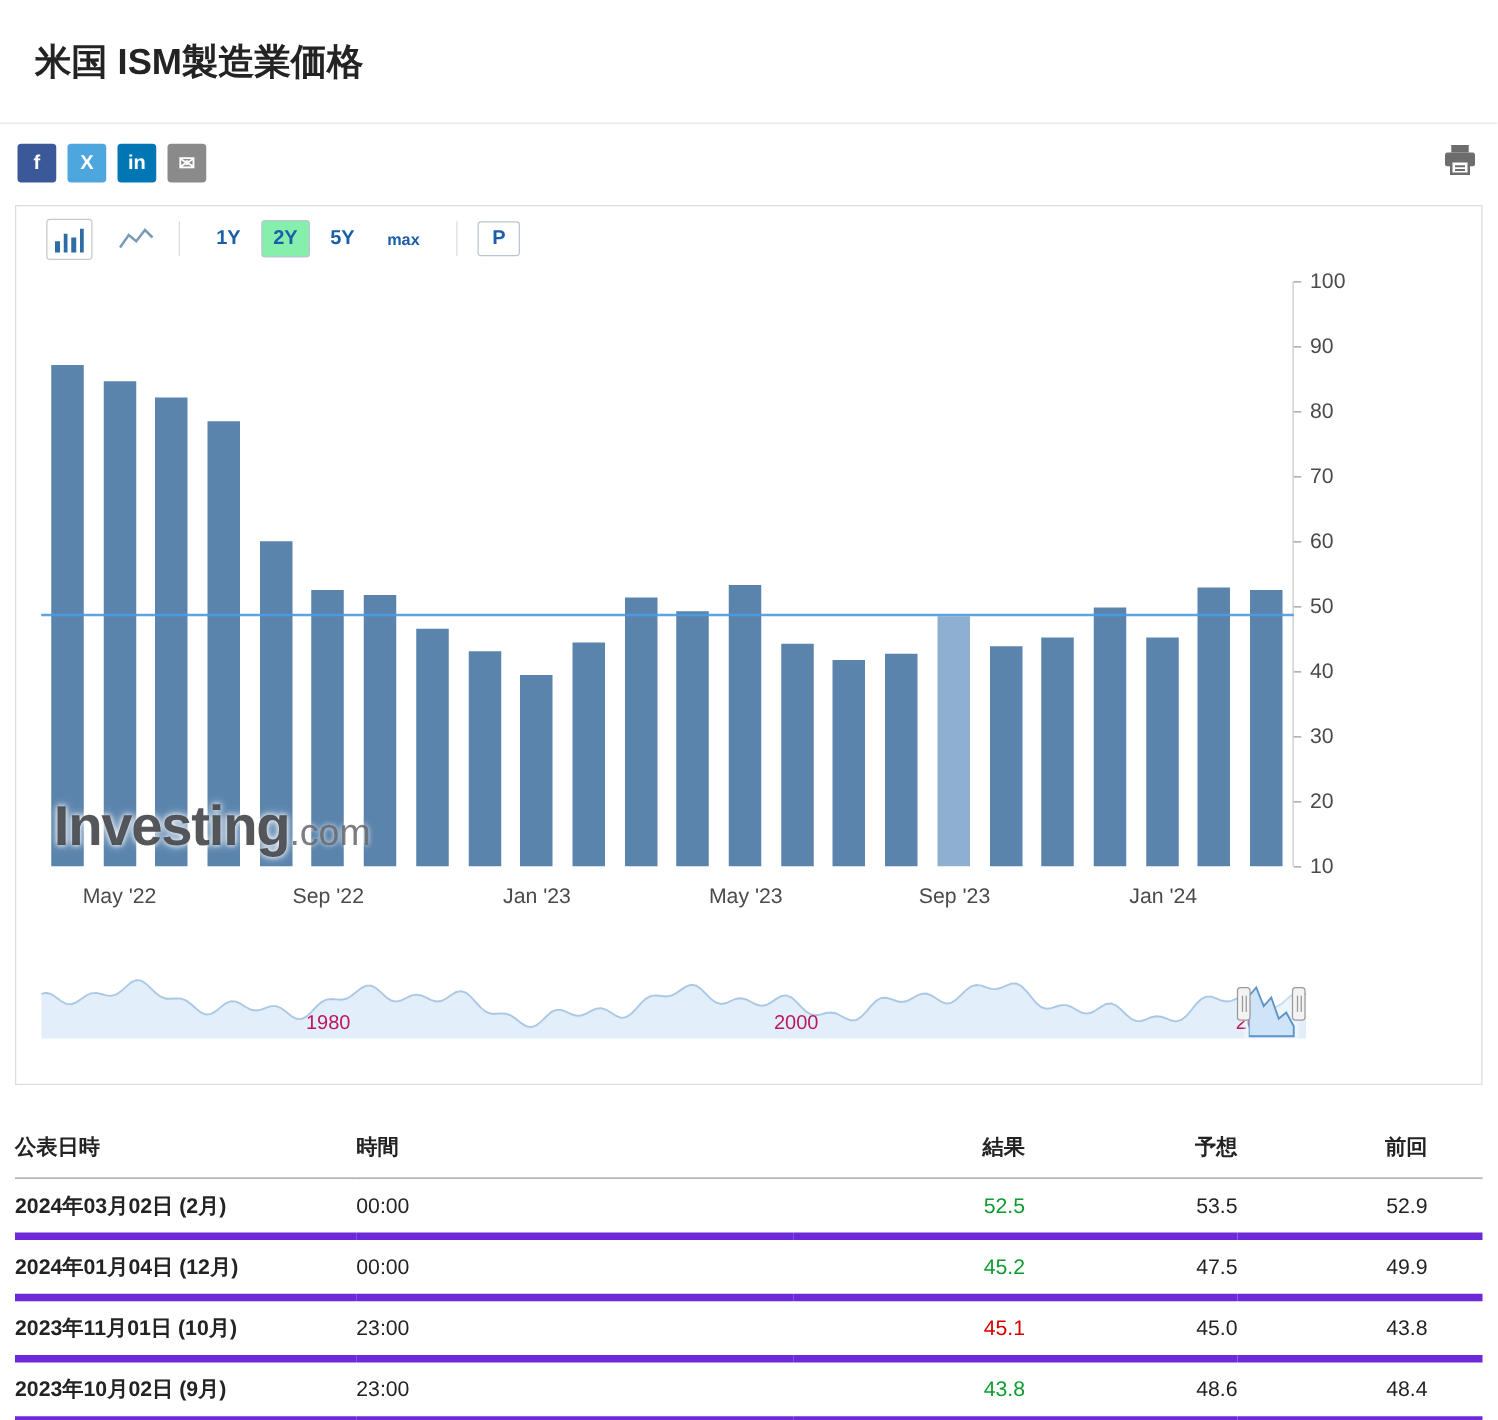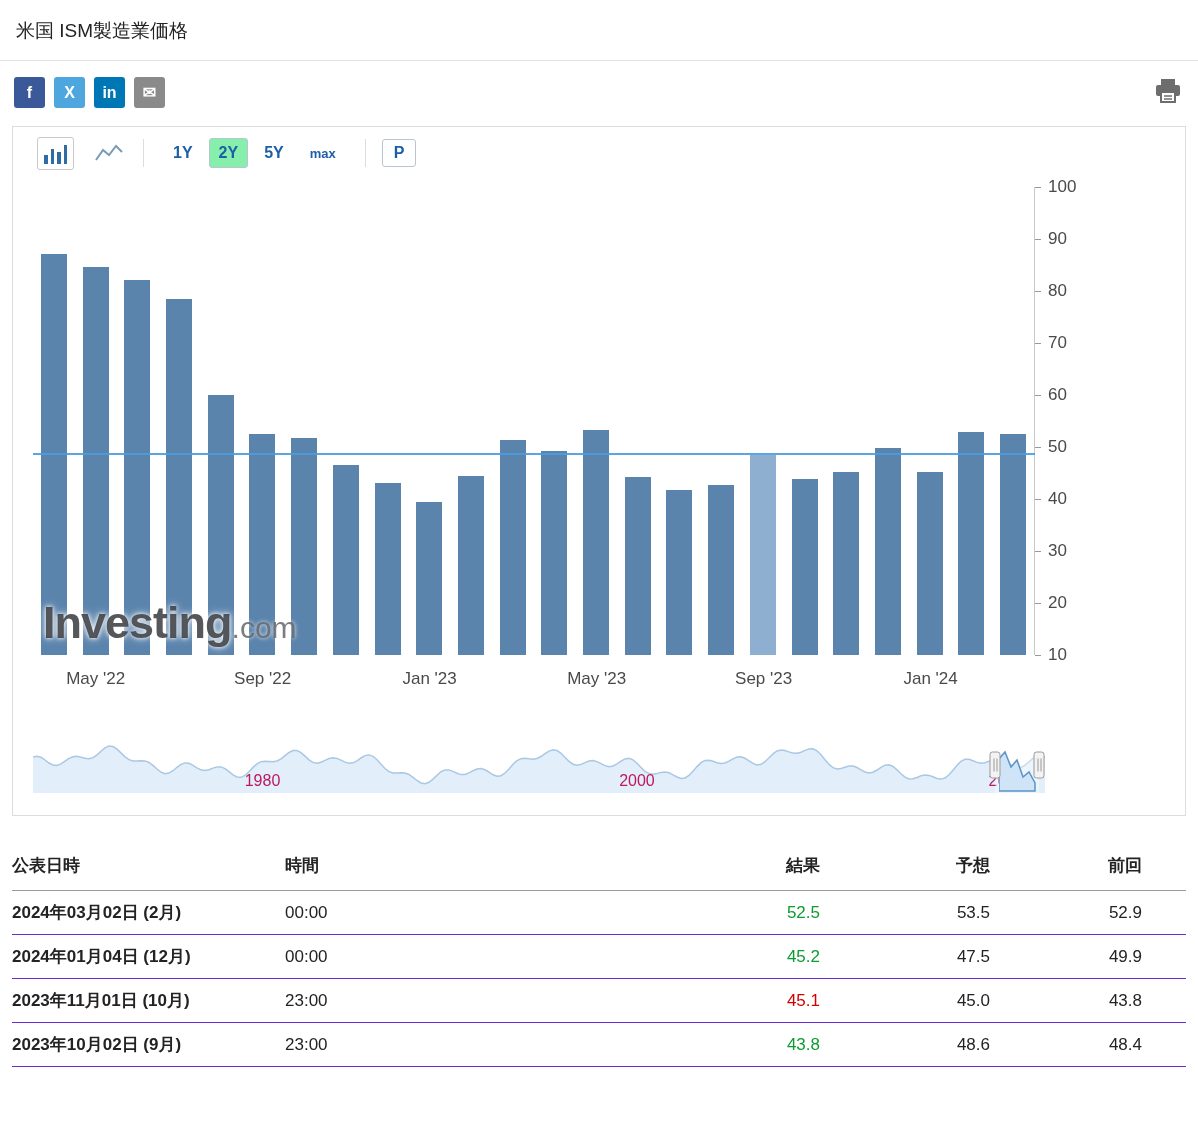--- a/index.html
+++ b/index.html
@@ -2,34 +2,34 @@
 <html><head>
 <meta charset="utf-8">
 <style>
   * { box-sizing: border-box; }
   body {
     margin: 0; background: #fff; color: #232323;
     font-family: "Liberation Sans", sans-serif;
     width: 1198px;
   }
   .header { padding: 14px 12px 12px; }
-  .header h1 { margin: 4px; font-size: 19px; font-weight: 400; }
+  .header h1 { margin: 16px; font-size: 29px; font-weight: 700; }
   .divider { border-bottom: 1px solid #e3e3e3; }
 
   
   .share-row { display: flex; align-items: center; padding: 16px 16px 12px 14px; gap: 9px; }
   .share-btn {
     width: 31px; height: 31px; border-radius: 3px; color: #fff;
     display: flex; align-items: center; justify-content: center;
     font-weight: 700; font-size: 16px; cursor: pointer;
   }
   .print-btn { margin-left: auto; cursor: pointer; }
 
   
-  .chart-panel { margin: 6px 12px 0; border: 1px solid #dcdcdc; position: relative; padding-bottom: 18px; }
+  .chart-panel { margin: 6px 12px 0; border: 1px solid #dcdcdc; position: relative; padding-bottom: 32px; }
   .toolbar { display: flex; align-items: center; padding: 8px 10px 0 24px; height: 44px; }
   .icon-btn {
     width: 37px; height: 33px; border: 1px solid #c9c9c9; border-radius: 3px;
     display: flex; align-items: flex-end; justify-content: center; gap: 3px;
     padding: 5px 6px; background: #fff; cursor: pointer;
   }
   .icon-btn .cbar { width: 5px; background: #2e6ca6; display: block; }
   .icon-btn.line-btn { border-color: transparent; margin-left: 16px; align-items: center; padding: 2px; }
   .tb-sep { width: 1px; height: 28px; background: #ddd; margin: 0 16px; }
   .range-btn {
@@ -81,21 +81,21 @@
     position: absolute; top: 50%; transform: translate(-50%,-50%);
     width: 11px; height: 27px; background: #f3f3f3; border: 1px solid #9a9a9a; border-radius: 3px;
     display: flex; align-items: center; justify-content: center; gap: 2px; cursor: ew-resize; z-index: 4;
   }
   .nav-handle i { display: block; width: 1px; height: 13px; background: #9a9a9a; }
   .nav-handle.left { left: 0; } .nav-handle.right { left: 100%; }
 
   
   .results { margin: 28px 12px 0; width: 1174px; border-collapse: collapse; }
   .results th { text-align: left; font-size: 17px; font-weight: 700; padding: 10px 0 13px; border-bottom: 1px solid #9a9a9a; }
-  .results td { font-size: 17px; padding: 10px 0; border-bottom: 1px solid #6d28d9; }
+  .results td { font-size: 17px; padding: 10px 0; border-bottom: 6px solid #6d28d9; }
   .results .num { text-align: right; }
   .results .last { padding-right: 44px; }
   .results td.date { font-weight: 700; }
   .val-green { color: #0c9c30; }
   .val-red { color: #d50000; }
 </style>
 </head>
 <body>
 
 <div class="header">

